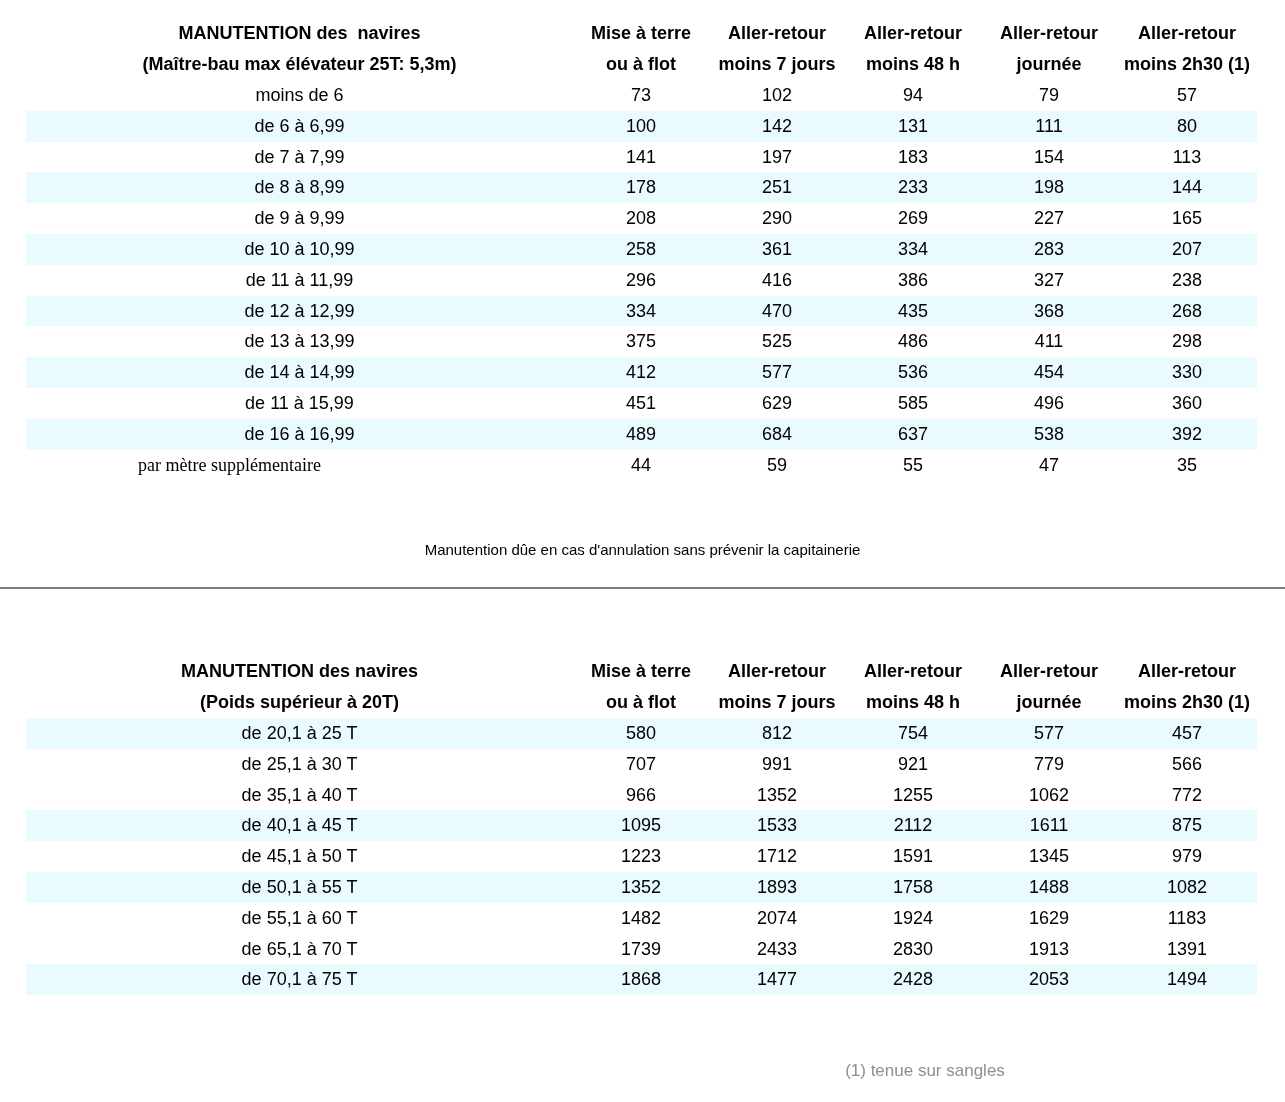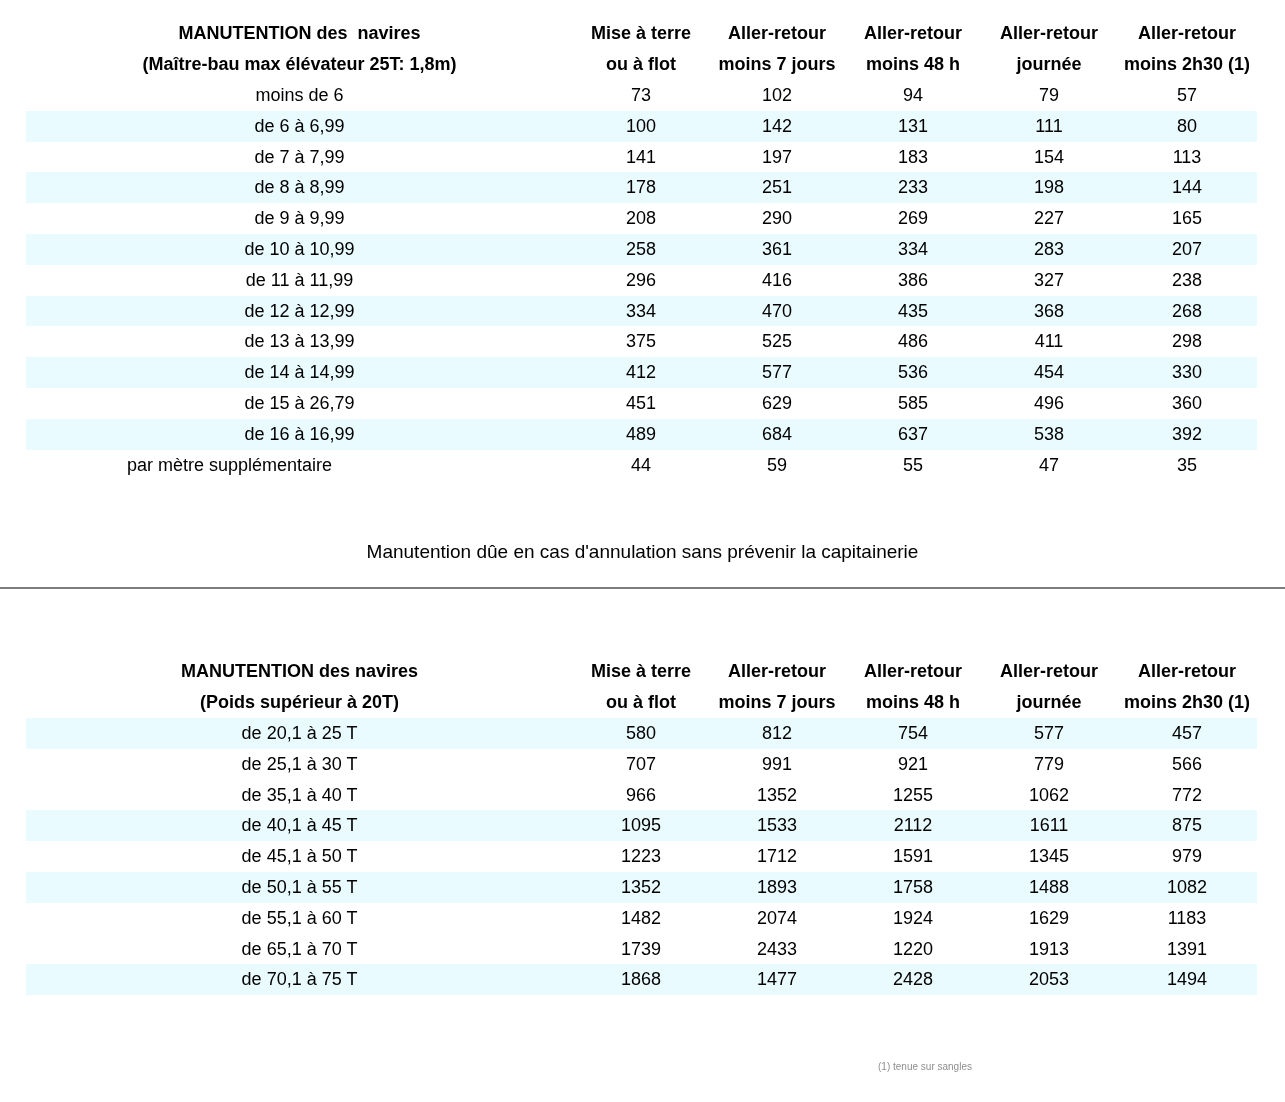--- a/index.html
+++ b/index.html
@@ -36,43 +36,43 @@
     line-height: 31px;
     white-space: pre; 
     font-weight: bold;
   }
   tbody td {
     height: 30.8px;
     line-height: 30.8px;
     white-space: nowrap;
   }
   tr.shaded { background: var(--row-shade, #e9fbff); margin-left: 11px; }
-  td.shift-left { padding-right: 140px; }
+  td.shift-left { padding-right: 140px; font-family: Liberation Serif, serif; }
   .middle-note {
     position: absolute;
     left: 0;
     top: 541px;
     width: 1285px;
     text-align: center;
-    font-size: 19px;
+    font-size: 15px;
   }
   .divider {
     position: absolute;
     left: 0;
     top: 587px;
     width: 1285px;
     height: 2px;
     background: var(--divider-color, #7d7d7d);
   }
   .footnote {
     position: absolute;
     left: 925px;
     top: 1061px;
     transform: translateX(-50%);
-    font-size: 10px;
+    font-size: 17px;
     color: var(--footnote-color, #8f8f8f);
     white-space: nowrap;
   }
 </style>
 </head>
 <body>
 
 <div class="page">
 
   <table id="table1" class="price-table t1">
@@ -81,21 +81,21 @@
       <col class="num-col">
       <col class="num-col">
       <col class="num-col">
       <col class="num-col">
       <col class="num-col-last">
     </colgroup>
   <thead>
         <tr>
           <th>
             <div>MANUTENTION des  navires</div>
-            <div>(Maître-bau max élévateur 25T: 1,8m)</div>
+            <div>(Maître-bau max élévateur 25T: 5,3m)</div>
           </th>
           <th>
             <div>Mise à terre</div>
             <div>ou à flot</div>
           </th>
           <th>
             <div>Aller-retour</div>
             <div>moins 7 jours</div>
           </th>
           <th>
@@ -187,21 +187,21 @@
         </tr>
         <tr class="shaded">
           <td>de 14 à 14,99</td>
           <td>412</td>
           <td>577</td>
           <td>536</td>
           <td>454</td>
           <td>330</td>
         </tr>
         <tr>
-          <td>de 15 à 26,79</td>
+          <td>de 11 à 15,99</td>
           <td>451</td>
           <td>629</td>
           <td>585</td>
           <td>496</td>
           <td>360</td>
         </tr>
         <tr class="shaded">
           <td>de 16 à 16,99</td>
           <td>489</td>
           <td>684</td>
@@ -315,21 +315,21 @@
           <td>1482</td>
           <td>2074</td>
           <td>1924</td>
           <td>1629</td>
           <td>1183</td>
         </tr>
         <tr>
           <td>de 65,1 à 70 T</td>
           <td>1739</td>
           <td>2433</td>
-          <td>1220</td>
+          <td>2830</td>
           <td>1913</td>
           <td>1391</td>
         </tr>
         <tr class="shaded">
           <td>de 70,1 à 75 T</td>
           <td>1868</td>
           <td>1477</td>
           <td>2428</td>
           <td>2053</td>
           <td>1494</td>

